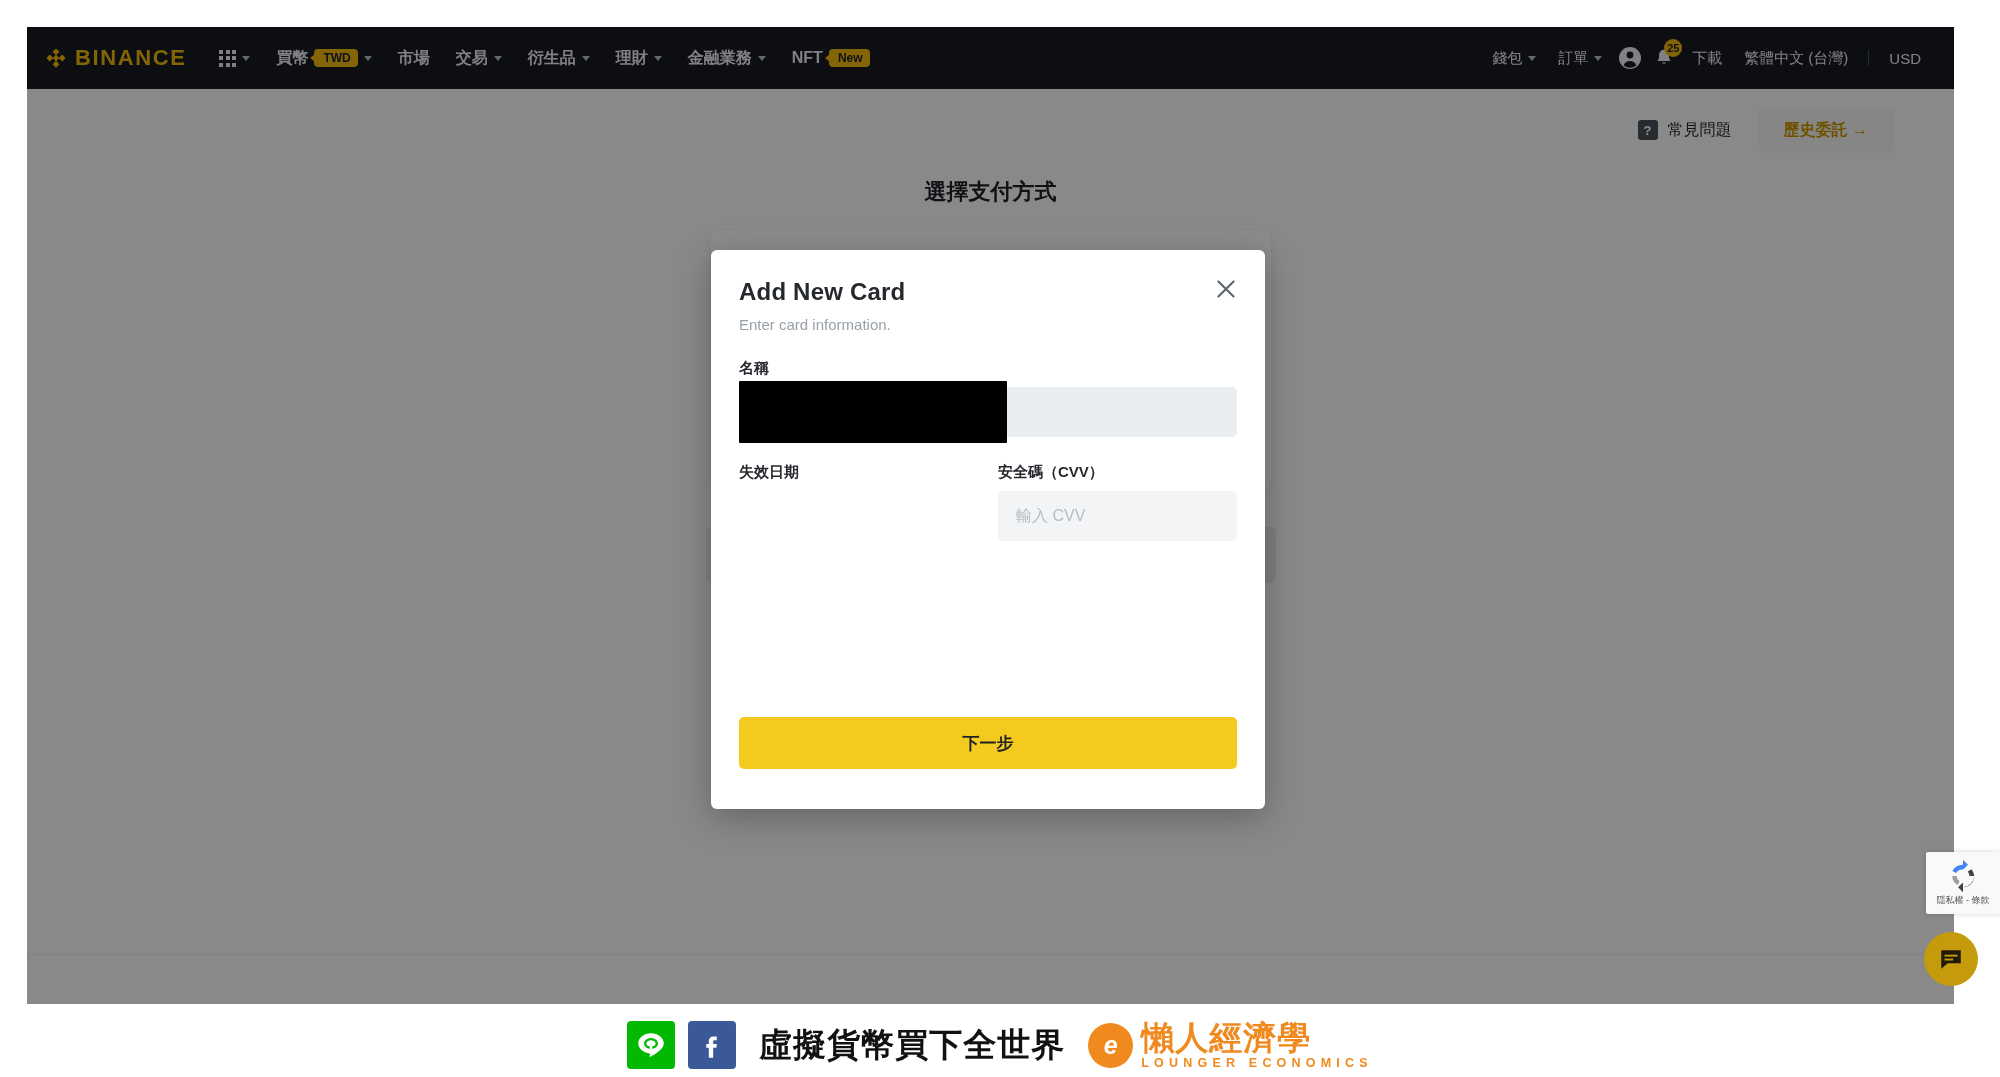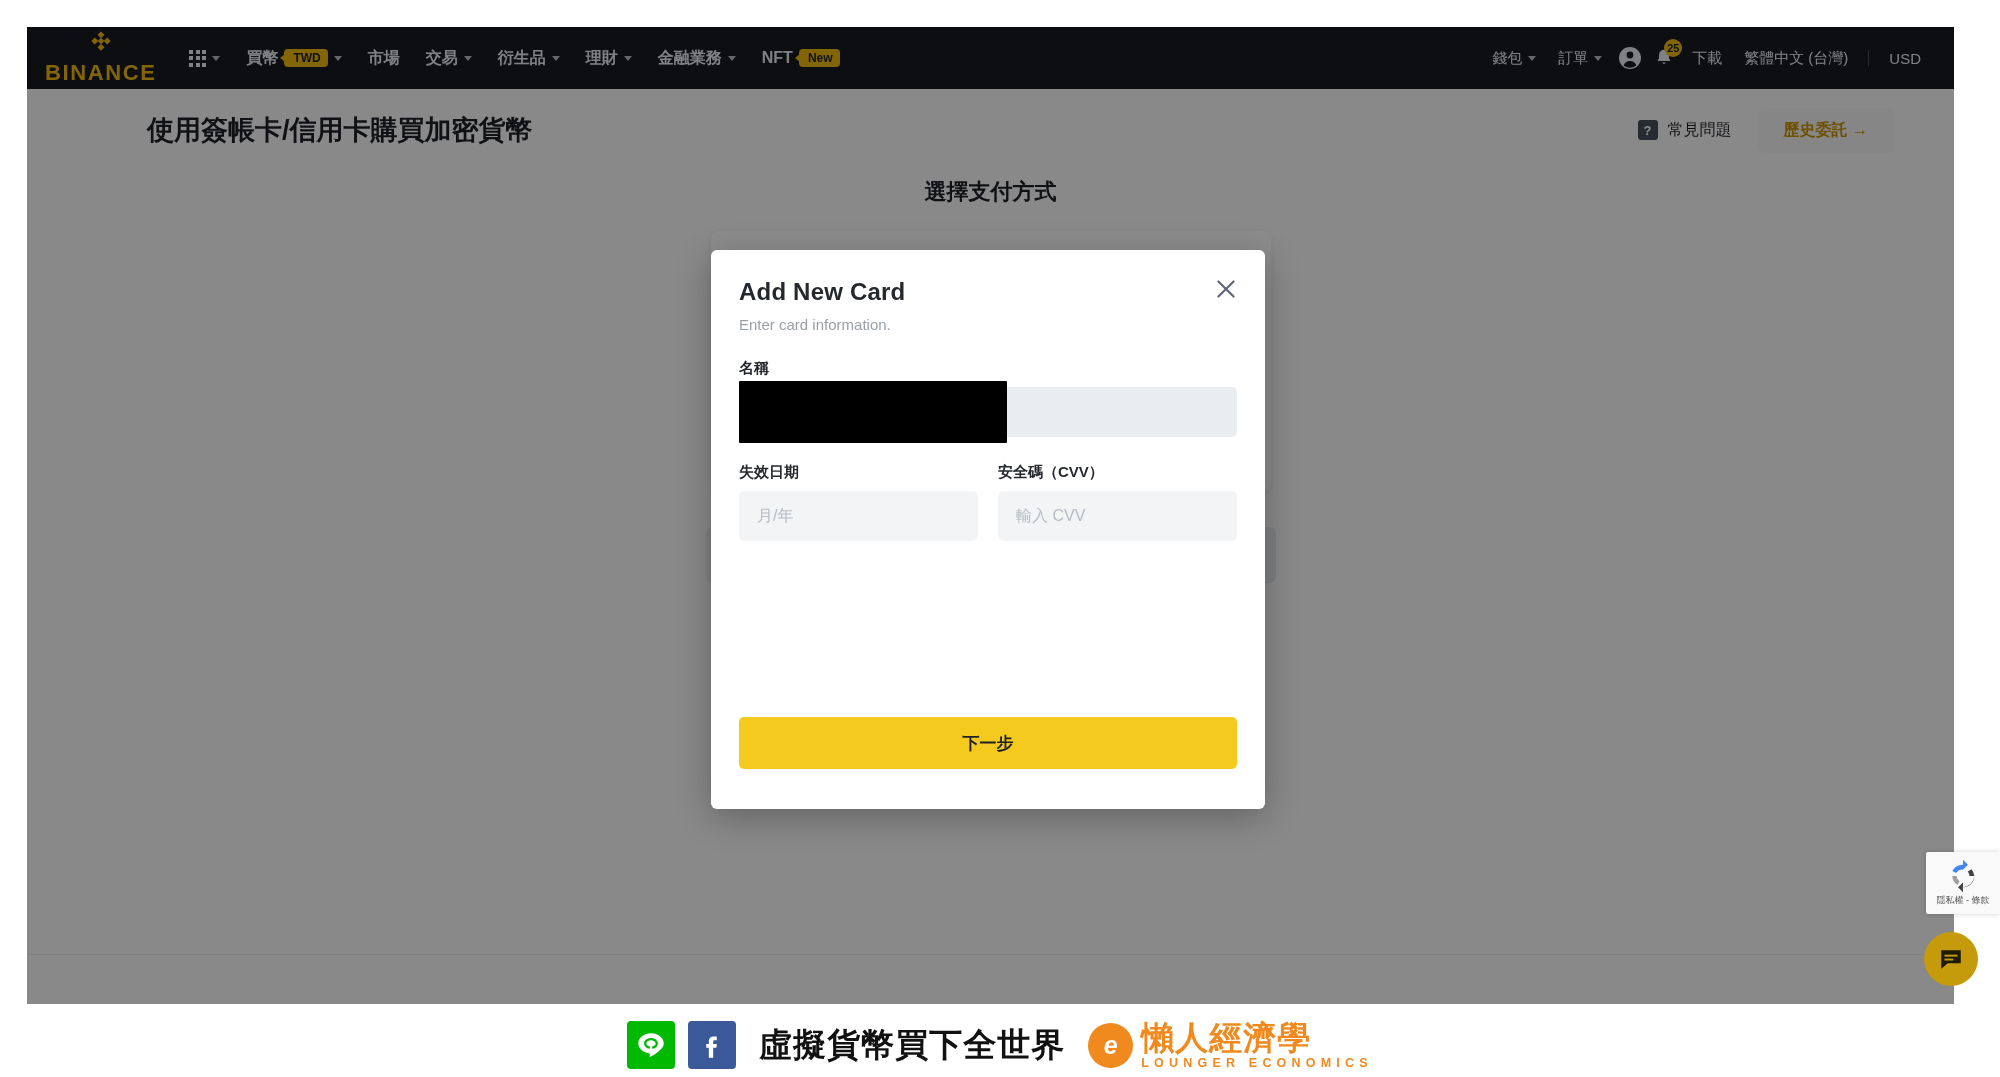--- a/index.html
+++ b/index.html
@@ -38,21 +38,21 @@
   
   #navbar {
     position: absolute; left: 0; top: 0;
     width: 1927px; height: 62px;
     background: #181a20;
     display: flex; align-items: center;
     padding: 0 22px 0 18px;
     z-index: 10;
   }
   .nav-left { display: flex; align-items: center; gap: 0px; }
-  .brand { display: flex; align-items: center; gap: 8px; margin-right: 20px; flex-direction: column; }
+  .brand { display: flex; align-items: center; gap: 8px; margin-right: 20px; }
   .brand-mark { width: 22px; height: 22px; }
   .brand-text {
     color: #f0b90b; font-size: 22px; font-weight: 700;
     letter-spacing: 1.6px;
   }
   .grid-icon {
     display: inline-grid; grid-template-columns: repeat(3, 4px);
     grid-template-rows: repeat(3, 4px); gap: 2.5px;
   }
   .grid-icon i { background: #eaecef; display: block; width: 4px; height: 4px; }
@@ -409,21 +409,20 @@
           <span>繁體中文 (台灣)</span>
         </div>
         <span class="nav-div"></span>
         <div class="nav-item">
           <span>USD</span>
         </div>
       </div>
     </div>
 
     <div id="pagehead">
-      <div id="page-title">使用簽帳卡/信用卡購買加密貨幣</div>
       <div class="head-right">
         <div class="faq">
           <span class="faq-icon">?</span>
           <span>常見問題</span>
         </div>
         <button class="hist-btn">歷史委託 →</button>
       </div>
     </div>
 
     <div id="bg-step">
@@ -482,23 +481,20 @@
       <div class="field-input" id="name-input">
         <span class="ph"></span>
         <div id="name-redaction"></div>
       </div>
     </div>
 
 
     <div class="two-col">
       <div class="field-group">
         <label class="field-label">失效日期</label>
-        <div class="field-input">
-          <span class="ph">月/年</span>
-        </div>
       </div>
       <div class="field-group">
         <label class="field-label">安全碼（CVV）</label>
         <div class="field-input">
           <span class="ph">輸入 CVV</span>
         </div>
       </div>
     </div>
 
     <button id="submit-btn">下一步</button>

